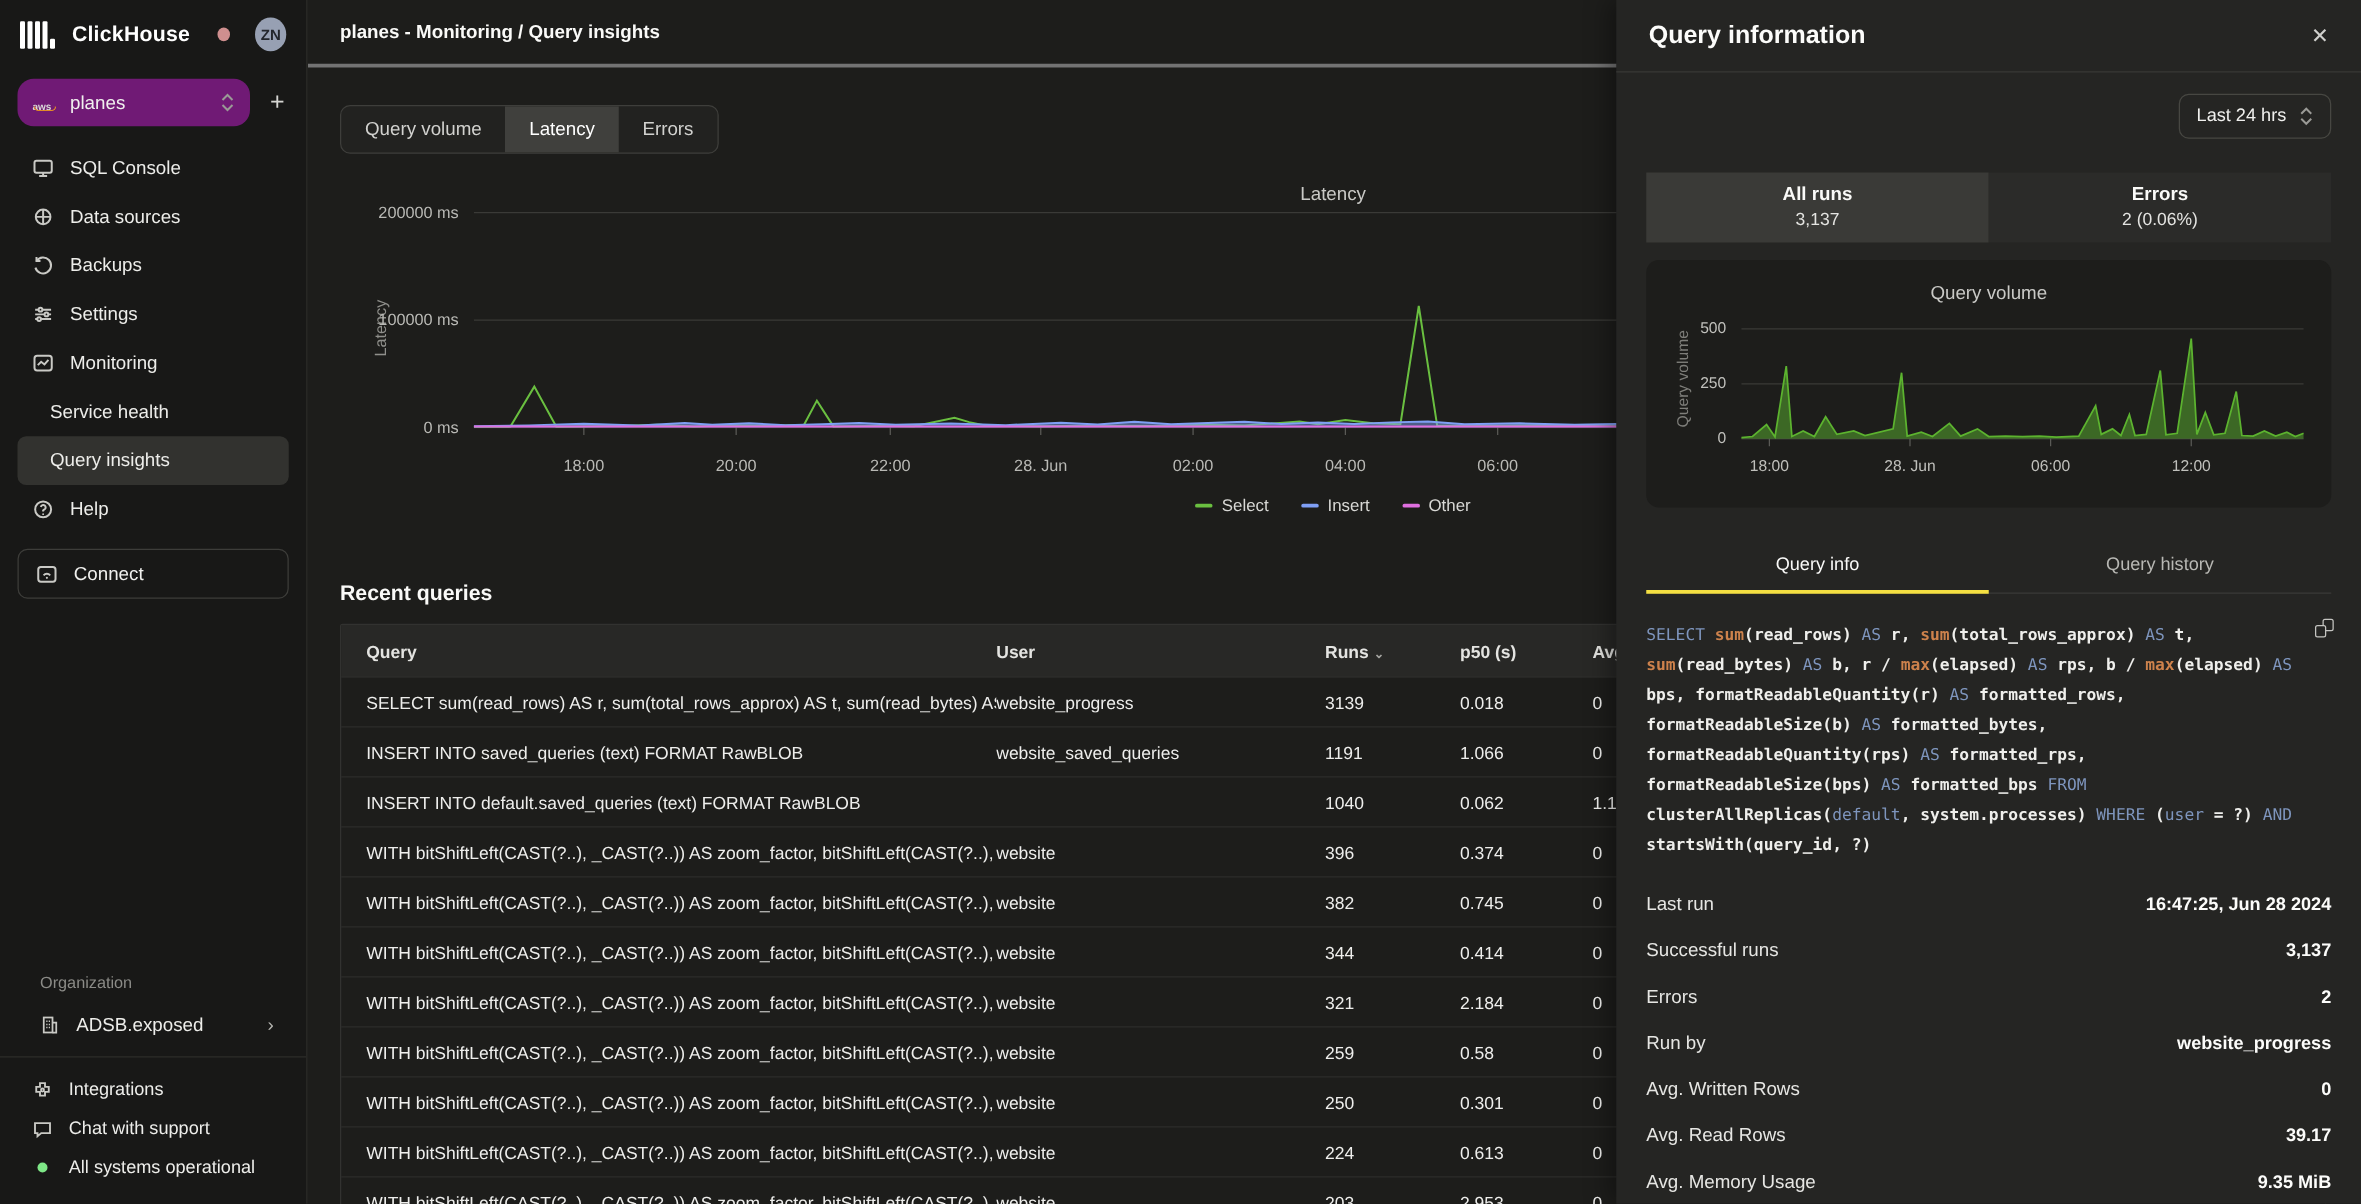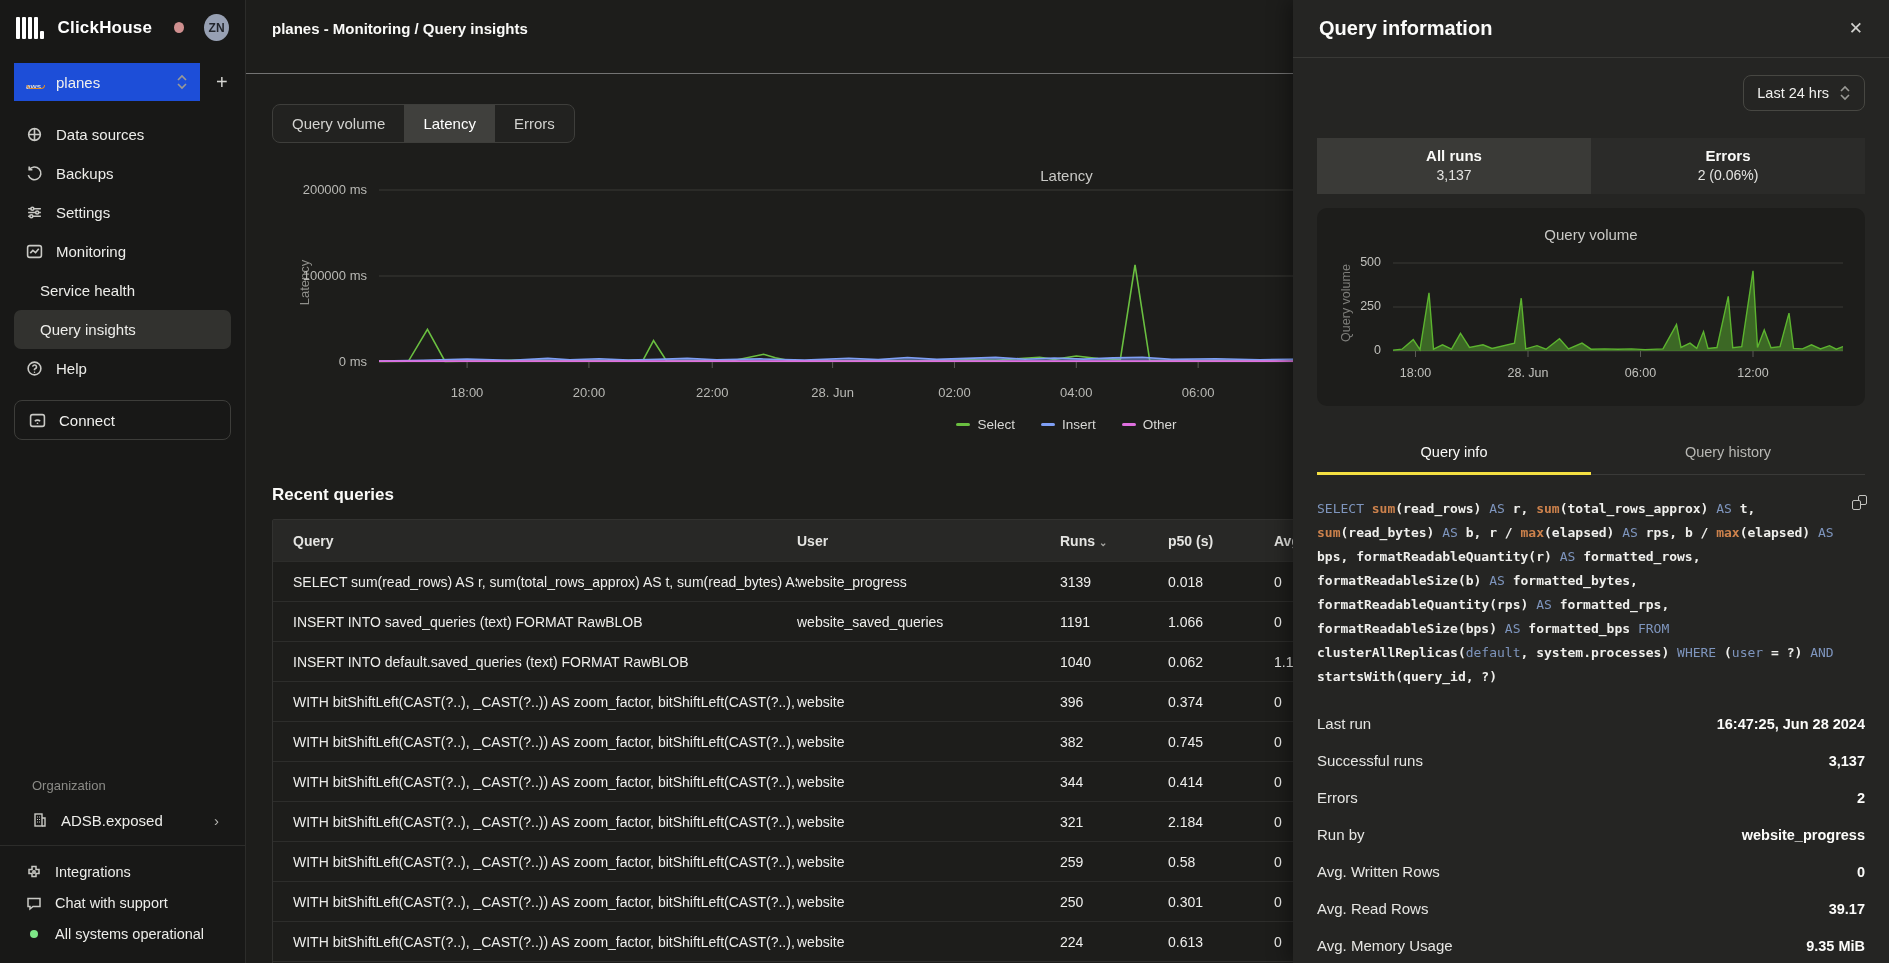--- a/index.html
+++ b/index.html
@@ -11,22 +11,22 @@
     border-right:1px solid #2c2c2a; display:flex; flex-direction:column; z-index:5; }
   .brand-row { display:flex; align-items:center; gap:8px; padding:14px 16px 10px 16px; }
   .logo-bars { display:flex; align-items:flex-end; gap:2.5px; height:22px; margin-right:6px; }
   .logo-bars i { display:block; width:3.5px; background:#fff; height:22px; border-radius:1px; }
   .logo-bars i.short { height:8px; }
   .brand-name { font-size:17px; font-weight:bold; color:#fff; letter-spacing:.2px; }
   .brand-dot { width:11px; height:11px; border-radius:50%; background:#cf8f8f; margin-left:14px; }
   .avatar { width:27px; height:27px; border-radius:50%; background:#97a0b3; color:#23262c;
     font-size:12px; font-weight:bold; display:flex; align-items:center; justify-content:center; margin-left:12px; }
   .service-row { display:flex; align-items:center; gap:10px; padding:12px 14px 4px 14px; }
-  .service-select { flex:0 0 186px; display:flex; align-items:center; gap:10px; background:#1d4ed8;
-    border-radius:0; height:38px; padding:0 12px; cursor:pointer; }
+  .service-select { flex:0 0 186px; display:flex; align-items:center; gap:10px; background:#701a75;
+    border-radius:13px; height:38px; padding:0 12px; cursor:pointer; }
   .aws-badge { width:20px; height:14px; position:relative; }
   .aws-badge .txt { font-size:8px; font-weight:bold; color:#d9d9d9; line-height:8px; }
   .aws-badge .smile { position:absolute; left:1px; right:1px; bottom:0; height:4px;
     border:1.5px solid #e08b26; border-top:none; border-radius:0 0 8px 8px; }
   .service-name { flex:1; font-size:15px; color:#f0f0ee; }
   .updown { width:12px; height:16px; stroke:#9a9a96; stroke-width:1.6; fill:none; }
   .add-btn { font-size:20px; color:#d5d5d2; cursor:pointer; padding:0 6px; }
   .nav { padding:10px 14px 0 14px; }
   .nav-item { display:flex; align-items:center; gap:13px; height:39px; padding:0 12px;
     border-radius:7px; font-size:15px; color:#ededea; cursor:pointer; }
@@ -45,21 +45,21 @@
   .org-row svg { width:16px; height:16px; stroke:#c9c9c5; stroke-width:1.4; fill:none; }
   .org-chevron { margin-left:auto; color:#b5b5b1; font-size:15px; }
   .sb-footer { border-top:1px solid #2c2c2a; padding:10px 14px 14px 14px; }
   .foot-item { display:flex; align-items:center; gap:13px; height:31px; padding:0 12px; font-size:14.5px;
     color:#ededea; cursor:pointer; }
   .foot-item svg { width:16px; height:16px; stroke:#c9c9c5; stroke-width:1.5; fill:none; }
   .status-dot { width:8px; height:8px; border-radius:50%; margin:0 4px; }
 
   
   .main { position:absolute; left:246px; top:0; right:0; height:963px; background:#1d1d1b; }
-  .main-header { height:54px; border-bottom:1px solid #737373; display:flex; align-items:flex-start; padding:0 26px;margin-top:20px; }
+  .main-header { height:54px; border-bottom:3px solid #737373; display:flex; align-items:center; padding:0 26px; }
   .breadcrumb { font-size:15px; font-weight:bold; color:#fafaf8; }
   .main-body { padding:30px 28px 0 26px; }
   .chart-tabs { display:inline-flex; border:1px solid #3e3e3b; border-radius:8px; overflow:hidden; background:#222220; }
   .chart-tab { padding:10px 19px; font-size:15px; color:#d2d2cf; cursor:pointer; }
   .chart-tab.active { background:#40403d; color:#ffffff; }
 
   .chart-section { position:relative; height:318px; margin-top:2px; }
   .chart-title { position:absolute; top:22px; left:0; right:0; text-align:center; font-size:15px; color:#c9c9c6; }
   .y-label-rot { position:absolute; left:-8px; top:130px; transform:rotate(-90deg); transform-origin:center;
     font-size:13px; color:#8f8f8b; width:80px; text-align:center; }
@@ -144,20 +144,27 @@
       <svg class="updown" viewBox="0 0 12 16">
           <polyline points="2,6 6,2 10,6"></polyline>
           <polyline points="2,10 6,14 10,10"></polyline>
         </svg>
     </div>
     <span class="add-btn">+</span>
   </div>
   <div class="nav" id="nav-main">
       <div class="nav-item">
         <svg viewBox="0 0 16 16">
+          <rect x="1.5" y="2.5" width="13" height="9" rx="1.5"></rect>
+          <path d="M8 11.5v2.5M5 14h6"></path>
+        </svg>
+        <span>SQL Console</span>
+      </div>
+      <div class="nav-item">
+        <svg viewBox="0 0 16 16">
           <circle cx="8" cy="8" r="5.5"></circle>
           <path d="M8 2.5v11M2.5 8h11"></path>
         </svg>
         <span>Data sources</span>
       </div>
       <div class="nav-item">
         <svg viewBox="0 0 16 16">
           <path d="M3 4.5 a6 6 0 1 1 -0.8 5"></path>
           <path d="M3 1.5v3h3"></path>
         </svg>

